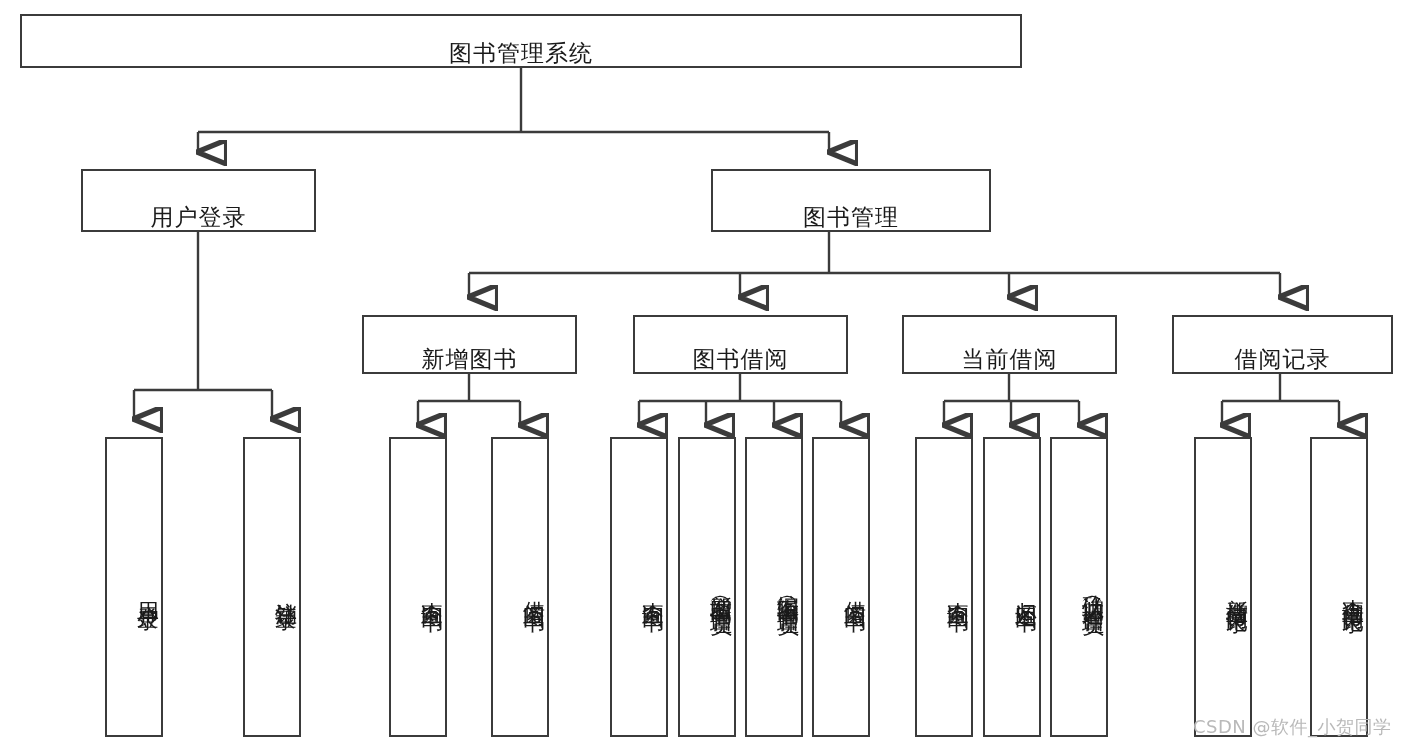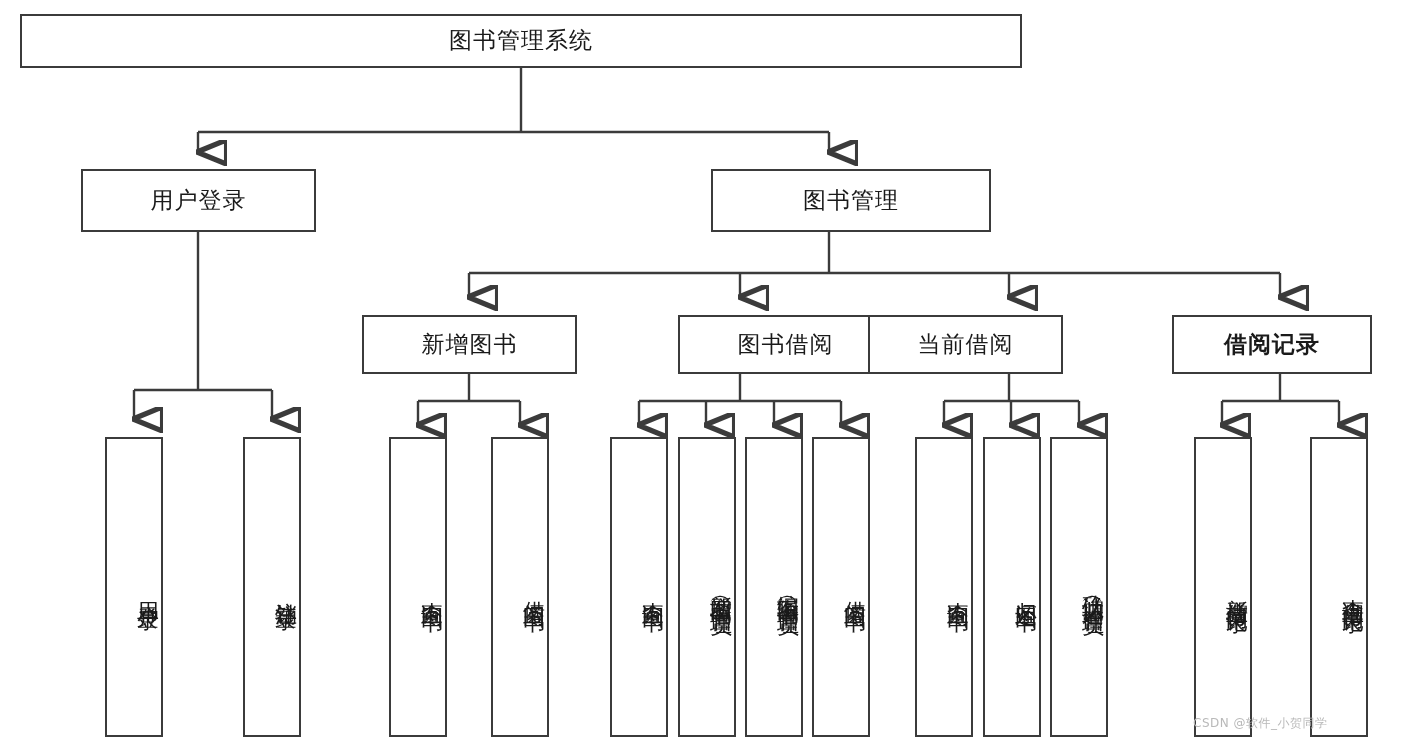--- a/index.html
+++ b/index.html
@@ -11,21 +11,21 @@
     overflow:hidden;
     position:relative;
   }
   #diagram{position:absolute;left:0;top:0;width:1405px;height:747px;}
   .node{
     position:absolute;
     box-sizing:border-box;
     border:2px solid #3b3b3b;
     background:#ffffff;
     display:flex;
-    align-items:center;
+    align-items:flex-end;
     justify-content:center;
     color:#1a1a1a;
   }
   .node.h{
     font-size:23px;
     letter-spacing:1px;
     line-height:1.1;
     white-space:nowrap;
   }
   .node.root{font-size:23px;}
@@ -39,21 +39,21 @@
     letter-spacing:3px;
     line-height:1.18;
   }
   .node.v .vtext{
     writing-mode:vertical-rl;
     text-orientation:upright;
     display:block;
   }
   .watermark{
     position:absolute;
-    font-size:12px;
+    font-size:18px;
     color:#b9b9b9;
     letter-spacing:0.5px;
     white-space:nowrap;
     pointer-events:none;
   }
   svg.edges{position:absolute;left:0;top:0;width:1405px;height:747px;pointer-events:none;}
   svg.edges line, svg.edges path{stroke:#3b3b3b;stroke-width:2.4;fill:none;}
 </style>
 </head>
 <body>
@@ -115,27 +115,27 @@
   <div class="node h" style="left:81px;top:169px;width:235px;height:63px;">
     <span>用户登录</span>
   </div>
   <div class="node h" style="left:711px;top:169px;width:280px;height:63px;">
     <span>图书管理</span>
   </div>
 
   <div class="node h" style="left:362px;top:315px;width:215px;height:59px;">
     <span>新增图书</span>
   </div>
-  <div class="node h" style="left:633px;top:315px;width:215px;height:59px;margin-left:45px;">
+  <div class="node h" style="left:633px;top:315px;width:215px;height:59px;">
     <span>图书借阅</span>
   </div>
-  <div class="node h" style="left:868px;top:315px;width:195px;height:59px;">
+  <div class="node h" style="left:902px;top:315px;width:215px;height:59px;">
     <span>当前借阅</span>
   </div>
-  <div class="node h" style="left:1172px;top:315px;width:200px;height:59px;font-weight:bold;">
+  <div class="node h" style="left:1172px;top:315px;width:221px;height:59px;">
     <span>借阅记录</span>
   </div>
 
   <div class="node v" style="left:105px;top:437px;width:58px;height:300px;">
     <span class="vtext">用户登录</span>
   </div>
   <div class="node v" style="left:243px;top:437px;width:58px;height:300px;">
     <span class="vtext">注销登录</span>
   </div>
 

